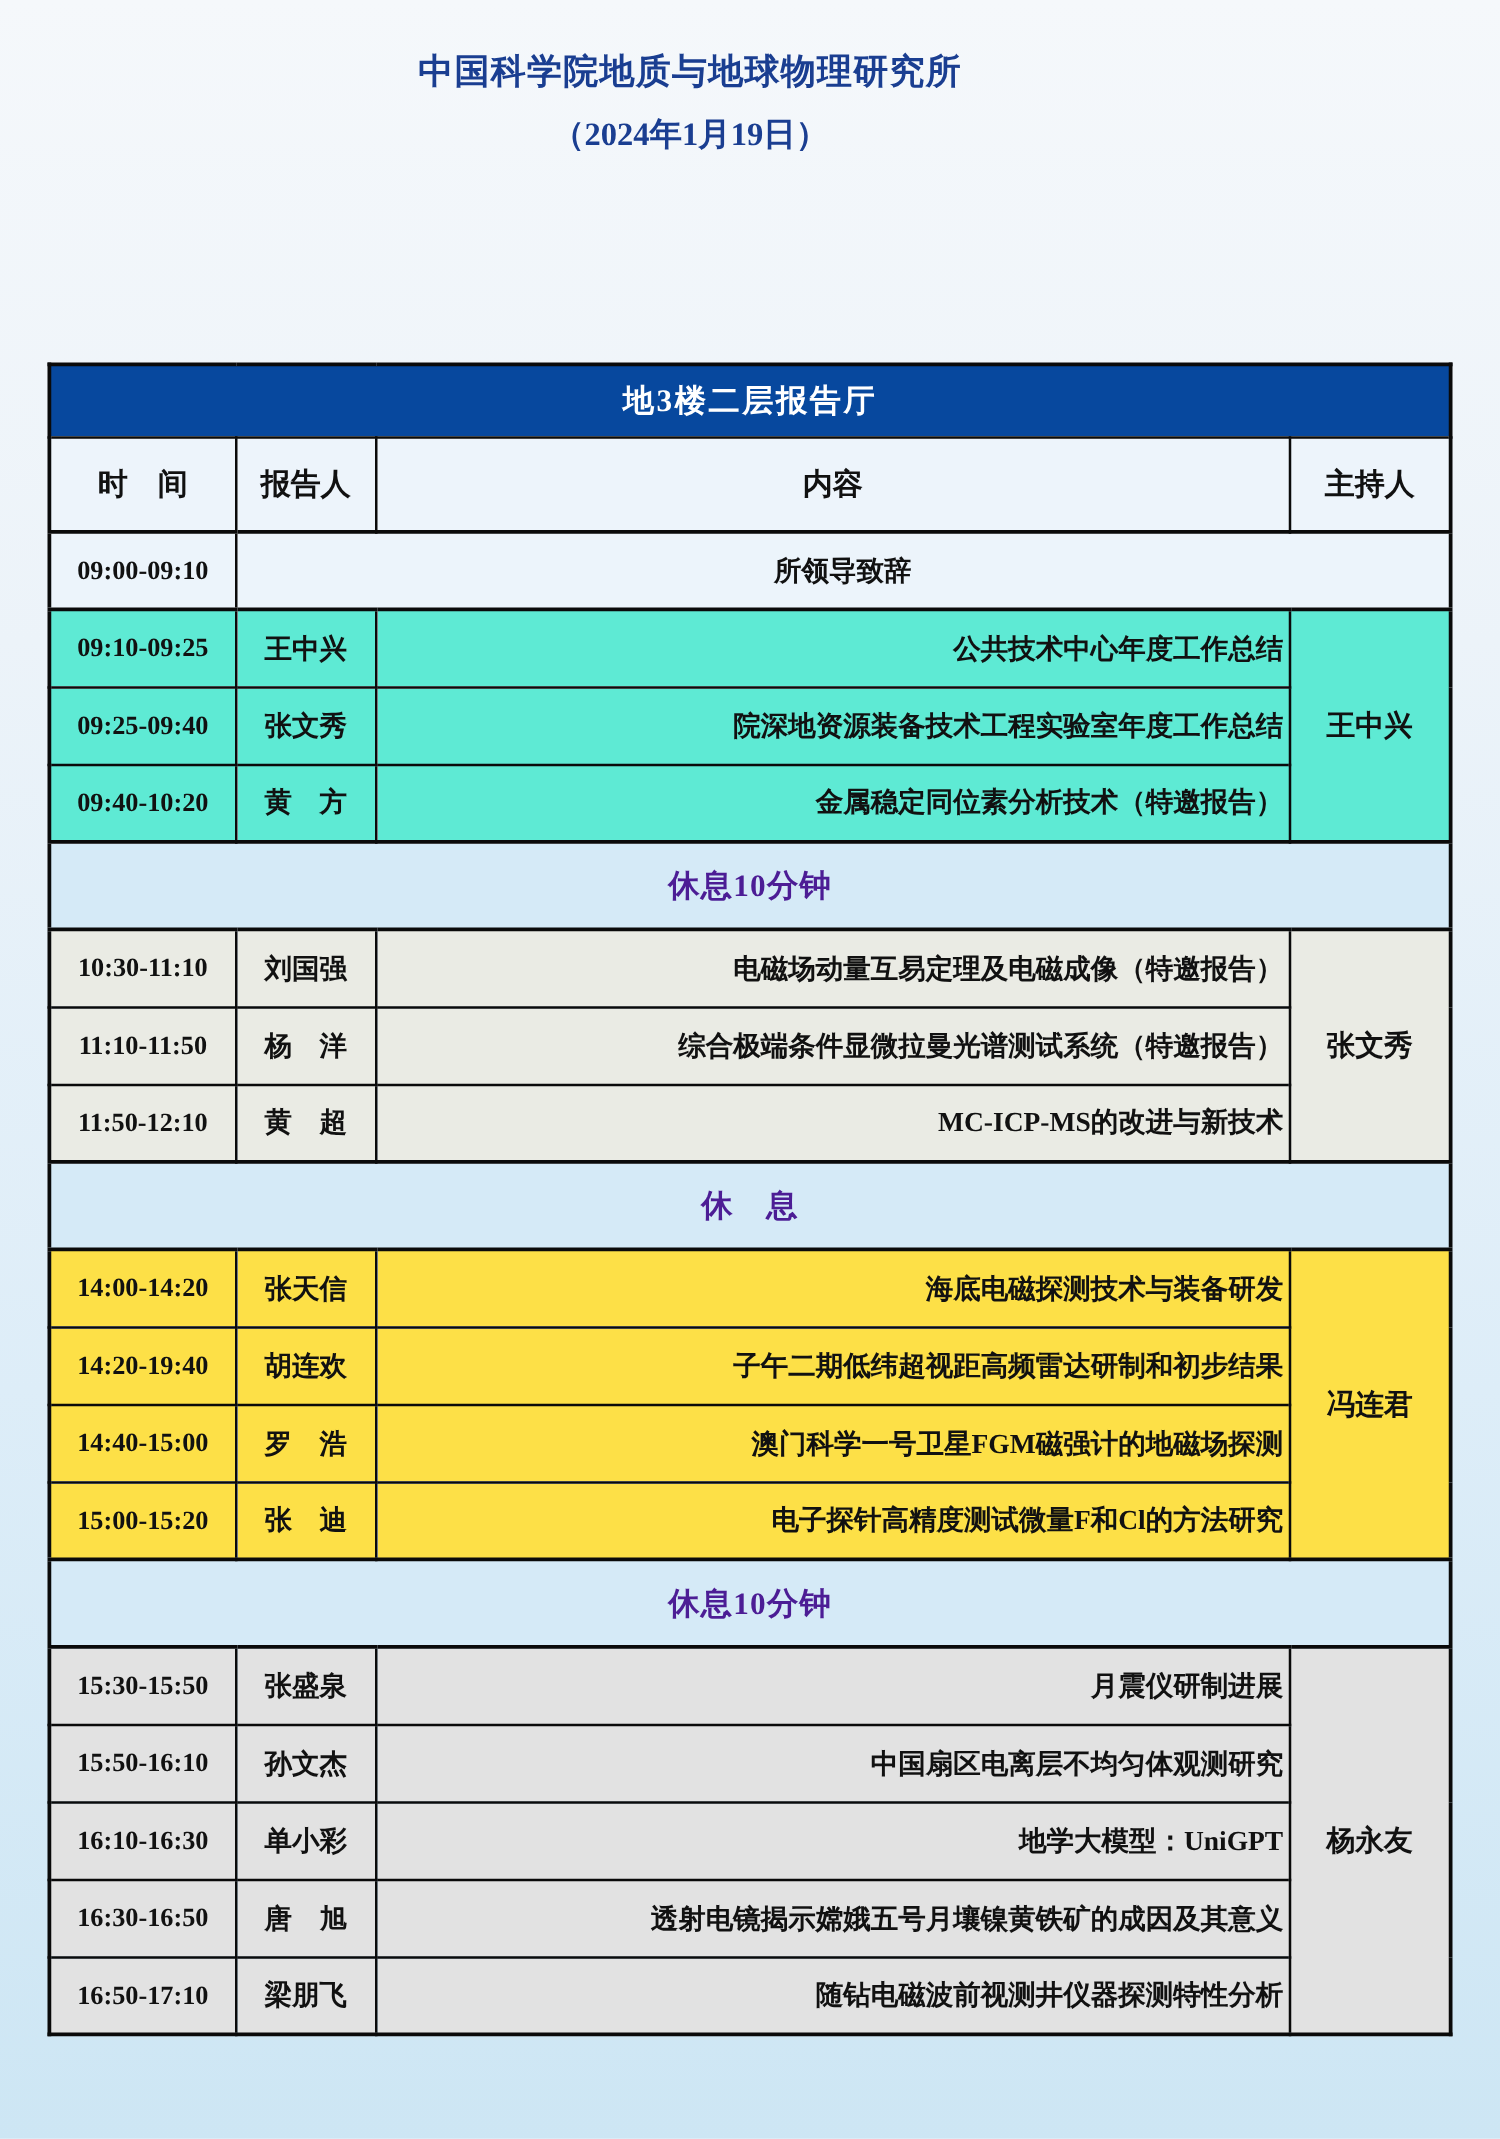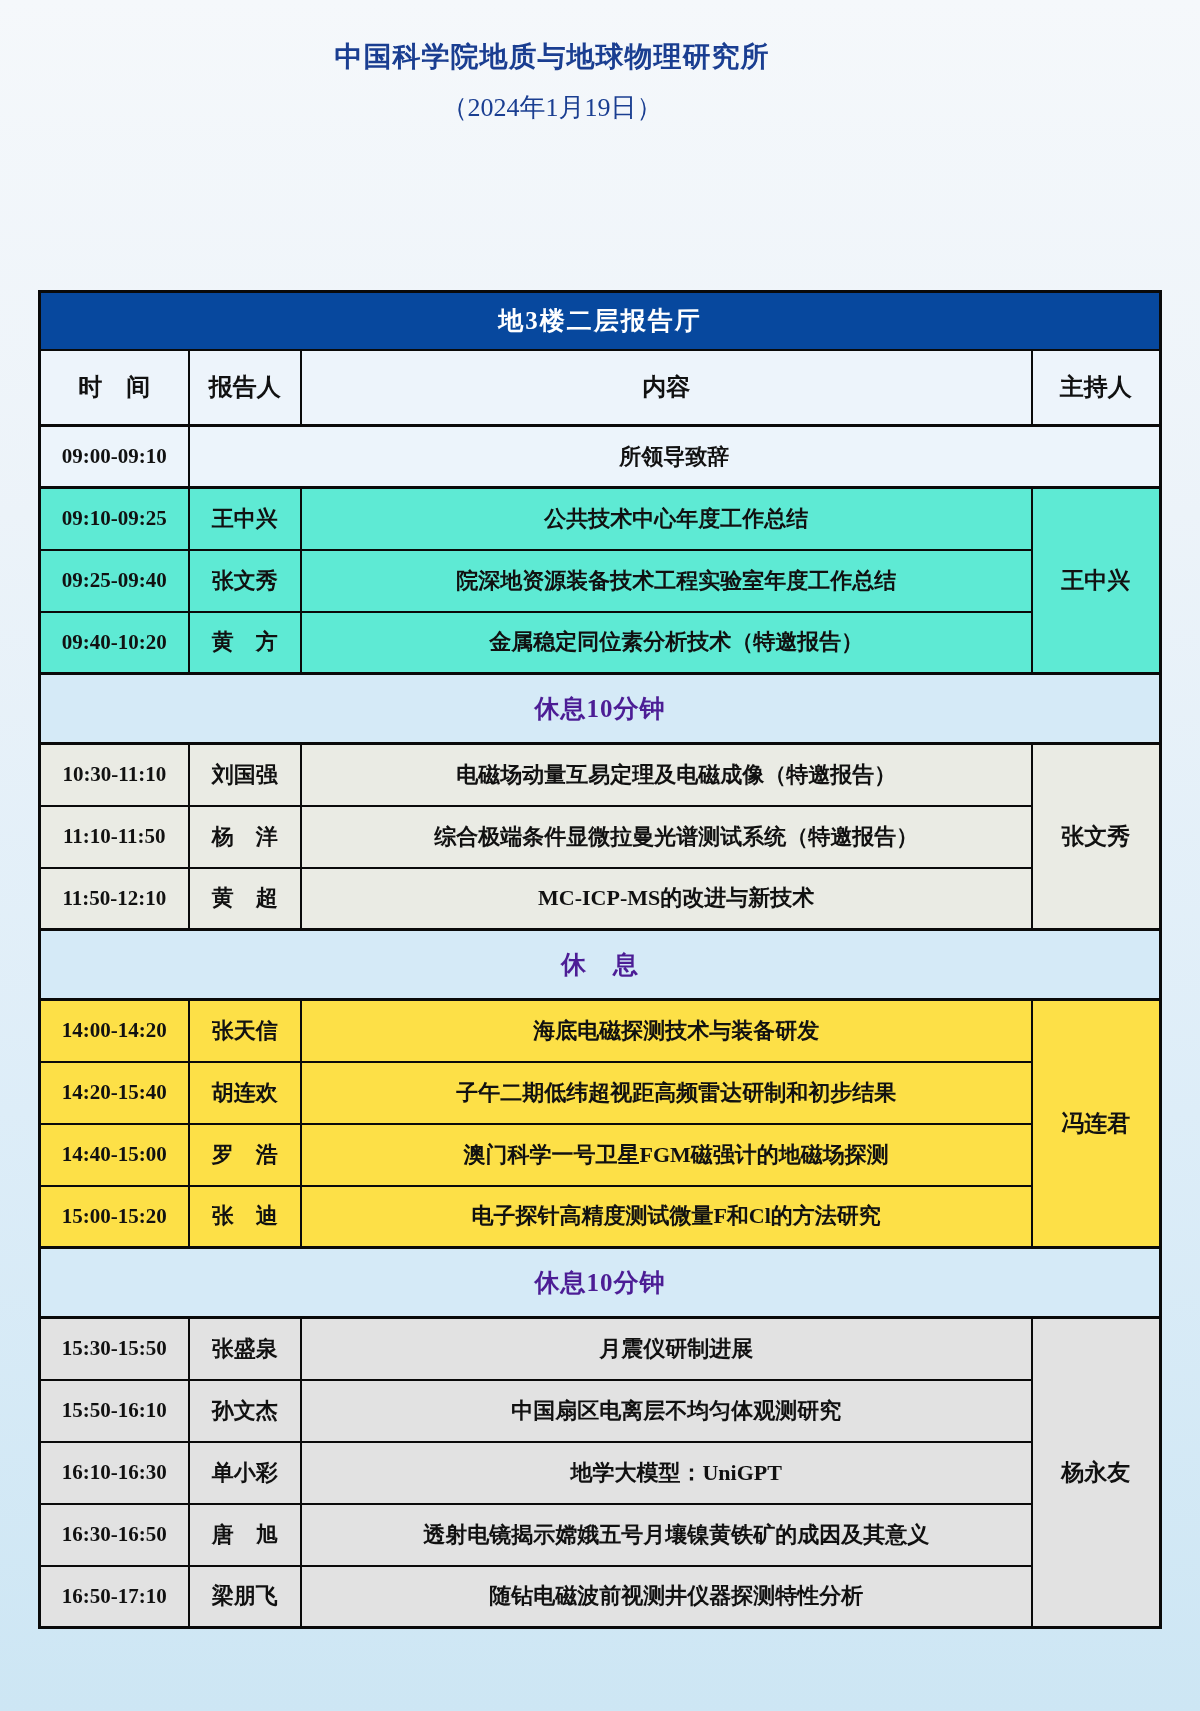--- a/index.html
+++ b/index.html
@@ -10,21 +10,21 @@
     font-family: "Liberation Serif", "DejaVu Serif", serif;
     color: #111;
   }
   .header {
     position: absolute; top: 38px; left: 0; width: 1200px;
     text-align: center; color: #1a3e91;
     padding-right: 96px; box-sizing: border-box;
   }
   .institute { font-size: 28px; font-weight: bold; letter-spacing: 1px; }
   .main-title { font-size: 47px; font-weight: bold; margin-top: 18px; letter-spacing: 1px; }
-  .date-line { font-size: 26px; font-weight: normal; margin-top: 14px; text-align: center; }
+  .date-line { font-size: 26px; font-weight: bold; margin-top: 14px; text-align: center; }
 
   table.schedule {
     position: absolute; top: 290px; left: 38px; width: 1124px;
     border-collapse: collapse; table-layout: fixed;
     border: 3px solid #0a0a0a;
     padding-left: 38px;
   }
   td {
     border: 2px solid #0a0a0a;
     text-align: center; vertical-align: middle;
@@ -34,21 +34,21 @@
   }
   tr.sec td { border-top-width: 3px; }
 
   tr.venue td {
     background: #07489e; color: #ffffff;
     height: 58px; font-size: 25px; letter-spacing: 2px;
   }
   tr.colhead td { background: #edf4fb; height: 76px; font-size: 24px; }
 
   tr.r td { height: 62px; }
-  td.cnt { text-align: center; padding-left: 24px; }
+  td.cnt { text-align: right; padding-left: 24px; }
   td.time { font-size: 21px; }
   td.host { font-size: 23px; }
 
   tr.brk td {
     height: 70px; background: #d5eaf7;
     color: #4c1d95; font-size: 25px; letter-spacing: 1px;
   }
 
   tr.bg-light td { background: #ecf4fb; }
   tr.bg-beige td { background: #5eead4; }
@@ -131,21 +131,21 @@
     <td colspan="4">休　息</td>
   </tr>
 
   <tr class="r bg-blue sec">
     <td class="time">14:00-14:20</td>
     <td class="spk">张天信</td>
     <td class="cnt">海底电磁探测技术与装备研发</td>
     <td class="host" rowspan="4">冯连君</td>
   </tr>
   <tr class="r bg-blue">
-    <td class="time">14:20-15:40</td>
+    <td class="time">14:20-19:40</td>
     <td class="spk">胡连欢</td>
     <td class="cnt">子午二期低纬超视距高频雷达研制和初步结果</td>
   </tr>
   <tr class="r bg-blue">
     <td class="time">14:40-15:00</td>
     <td class="spk">罗　浩</td>
     <td class="cnt">澳门科学一号卫星FGM磁强计的地磁场探测</td>
   </tr>
   <tr class="r bg-blue">
     <td class="time">15:00-15:20</td>

